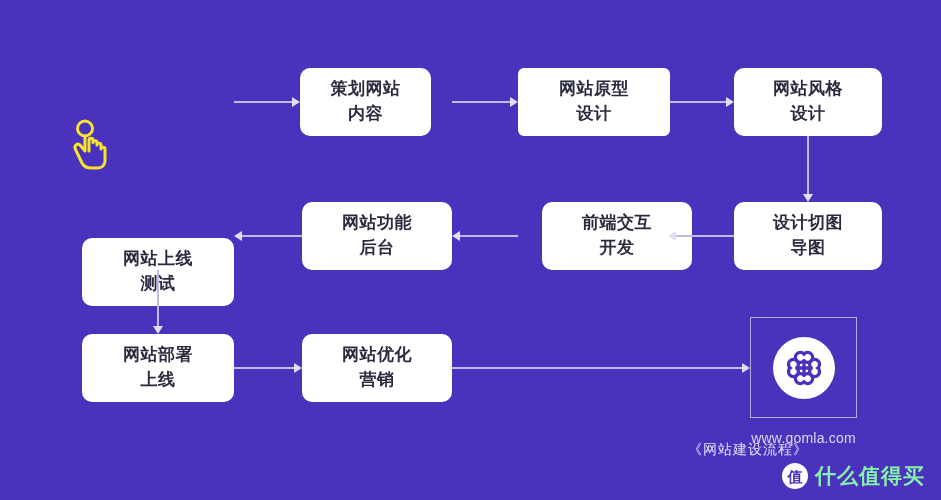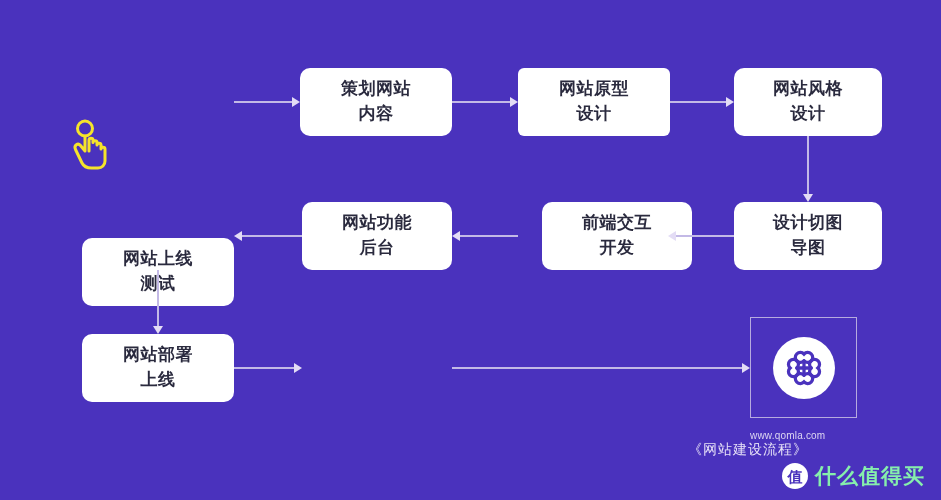--- a/index.html
+++ b/index.html
@@ -87,22 +87,23 @@
     background: #ffffff;
     display: flex;
     align-items: center;
     justify-content: center;
   }
   #logo-url {
     position: absolute;
     left: 750px;
     top: 430px;
     width: 107px;
+    text-align: center;
     color: #ded7f2;
-    font-size: 10px;
+    font-size: 14px;
     letter-spacing: 0.2px;
   }
 
   
   #caption {
     position: absolute;
     left: 0;
     top: 441px;
     width: 808px;
     text-align: right;
@@ -148,21 +149,21 @@
     font-weight: 700;
     letter-spacing: 1px;
   }
 </style>
 </head>
 <body>
 
 <div id="canvas">
 
 
-  <div class="node" style="left:300px; top:68px; width:152px; height:68px;">
+  <div class="node" style="left:300px; top:68px; width:131px; height:68px;">
     <span>策划网站</span>
     <span class="line2">内容</span>
   </div>
 
   <div class="node" style="left:518px; top:68px; width:152px; height:68px;border-radius:6px;">
     <span>网站原型</span>
     <span class="line2">设计</span>
   </div>
 
   <div class="node" style="left:734px; top:68px; width:148px; height:68px;">
@@ -212,20 +213,24 @@
   <div class="arrowhead left" style="left:234px; top:231px;"></div>
 
   <div class="conn v" style="left:157px; top:270px; height:56px;"></div>
   <div class="arrowhead down" style="left:153px; top:326px;"></div>
 
   <div class="node" style="left:82px; top:334px; width:152px; height:68px;">
     <span>网站部署</span>
     <span class="line2">上线</span>
   </div>
 
+  <div class="node" style="left:302px; top:334px; width:150px; height:68px;">
+    <span>网站优化</span>
+    <span class="line2">营销</span>
+  </div>
 
   <div class="conn h" style="left:234px; top:367px; width:60px;"></div>
   <div class="arrowhead right" style="left:294px; top:363px;"></div>
 
   <div class="conn h" style="left:452px; top:367px; width:290px;"></div>
   <div class="arrowhead right" style="left:742px; top:363px;"></div>
 
   <div id="logo-panel">
     <div id="logo-circle">
       <svg width="46" height="46" viewBox="0 0 48 48">

